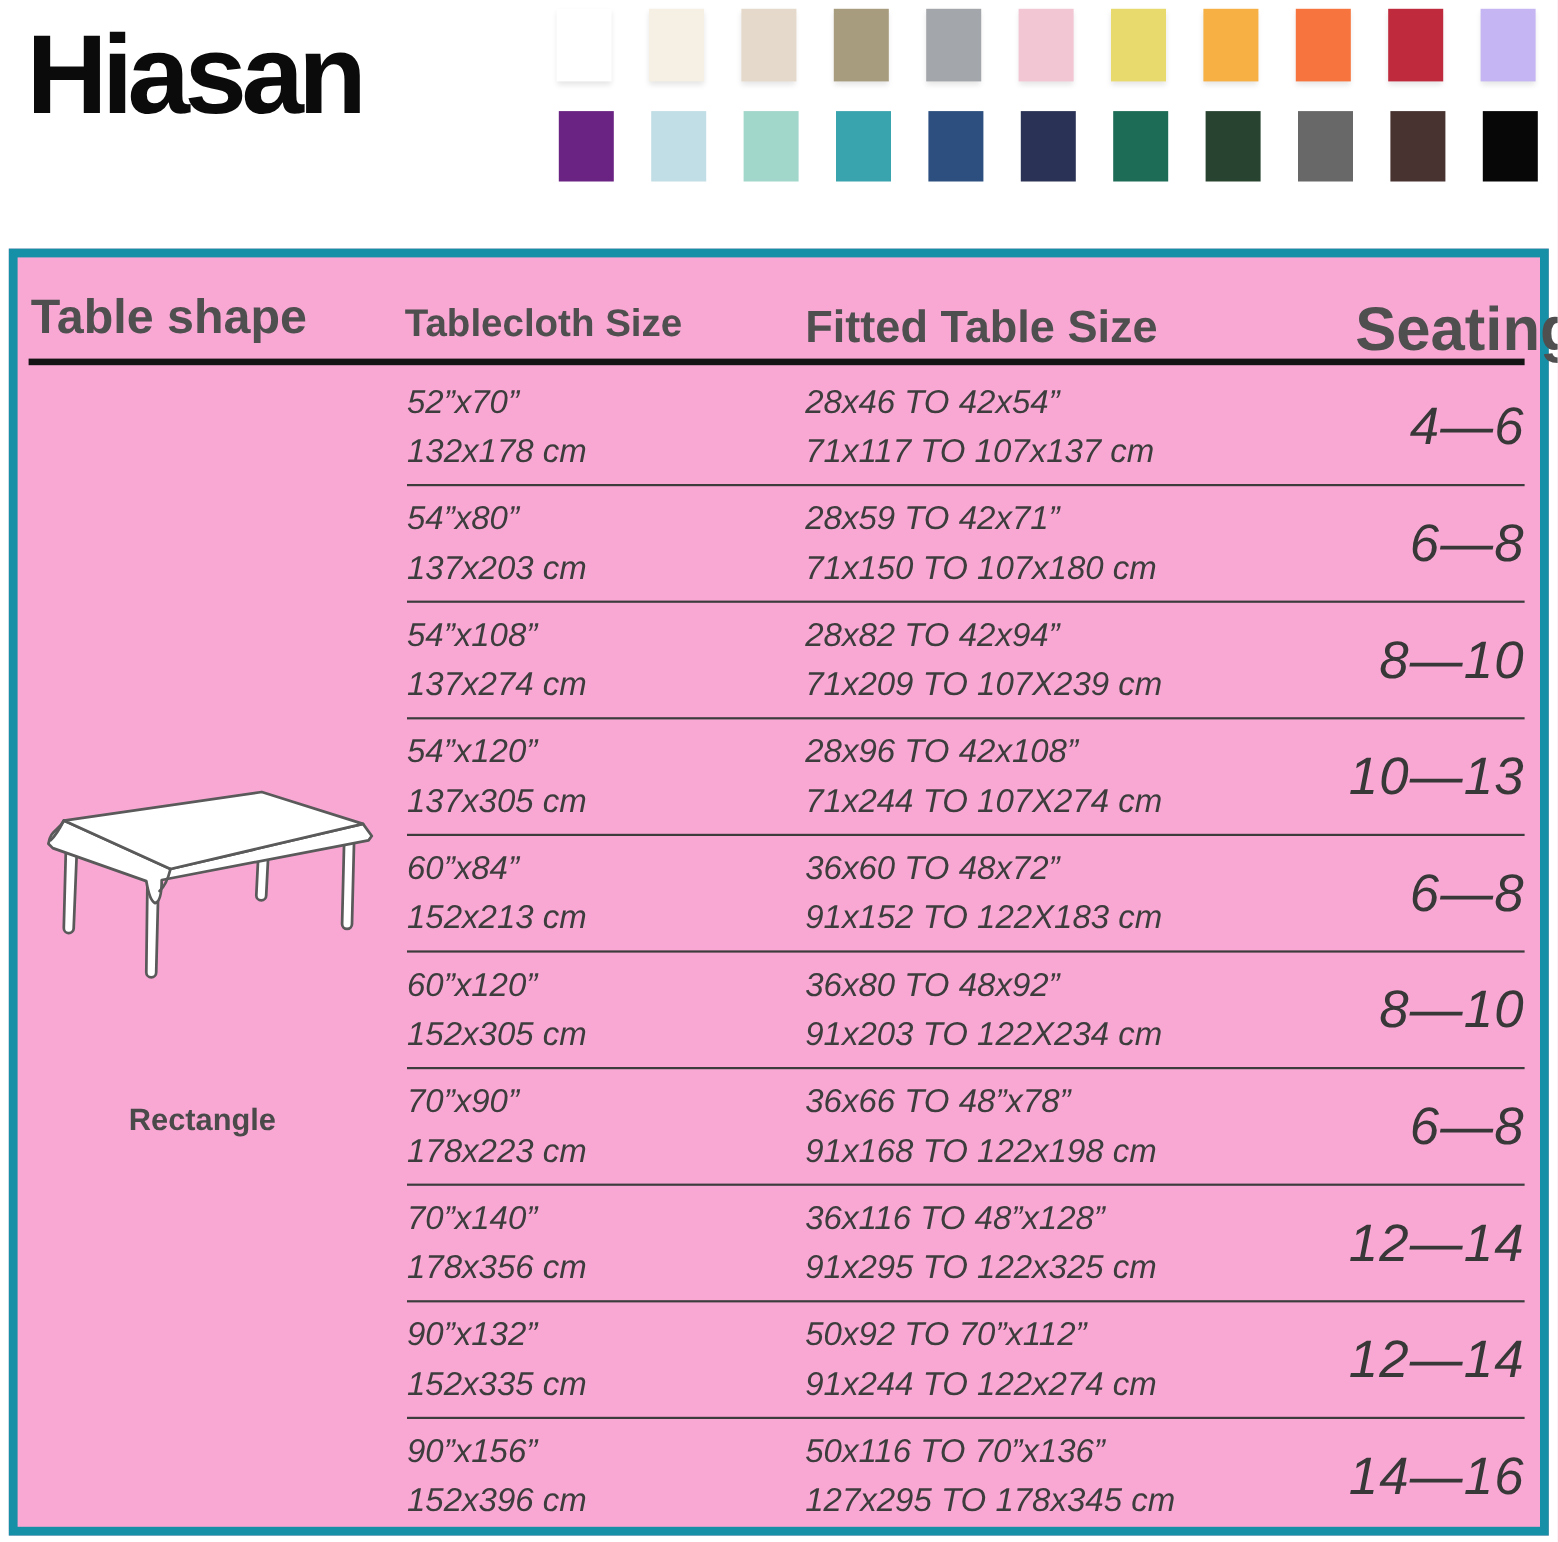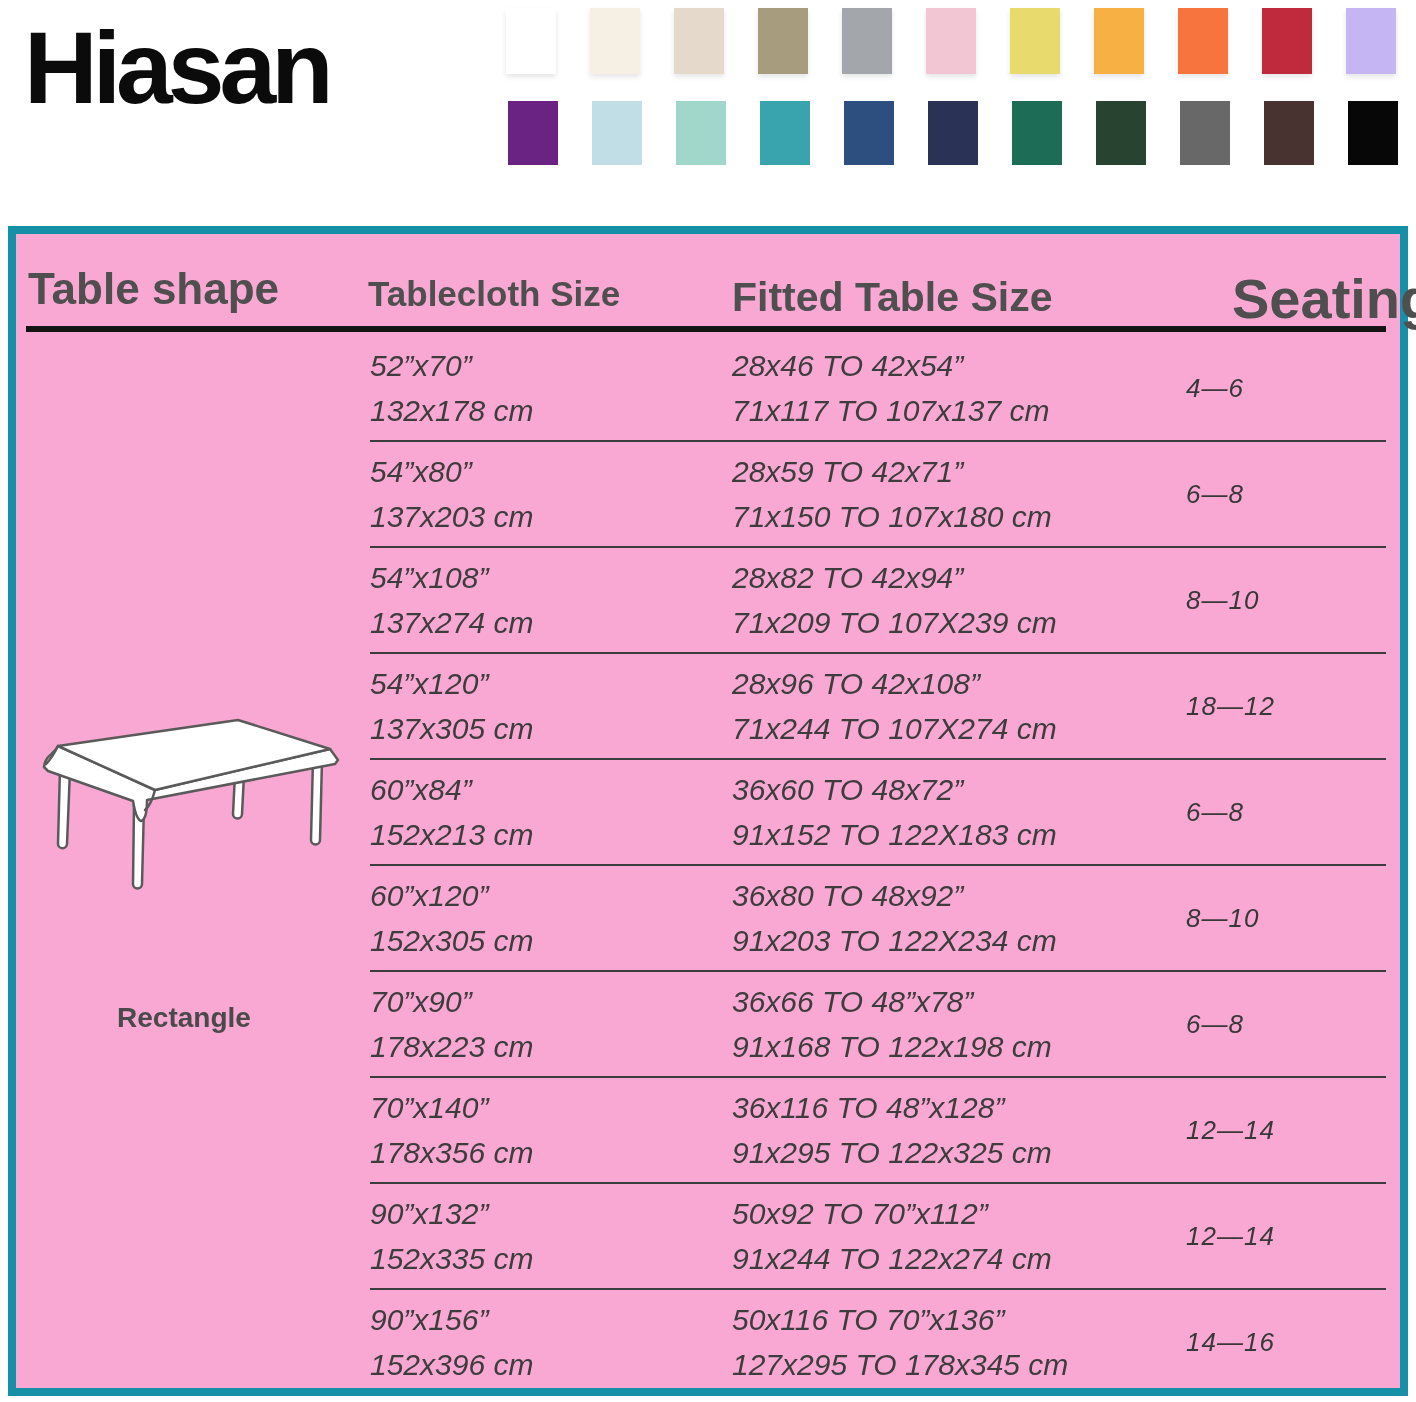--- a/index.html
+++ b/index.html
@@ -37,22 +37,22 @@
     height:104px;margin:0 14px 0 354px;
     border-bottom:2px solid #3c3c3c;
     display:flex;align-items:center;font-style:italic;
   }
   .row:last-child{border-bottom:none;}
   .col{display:flex;flex-direction:column;justify-content:center;}
   .col.size{width:362px;}
   .col.fitted{flex:1;}
   .ln{font-size:30px;line-height:45px;color:#3d3d3d;white-space:nowrap;}
   .col.seating{
-    width:200px;text-align:left;display:block;
-    font-size:26px;color:#383838;letter-spacing:1px;white-space:nowrap;
+    width:200px;text-align:right;display:block;
+    font-size:48px;color:#383838;letter-spacing:1px;white-space:nowrap;
   }
   
   #shape-illustration{position:absolute;left:14px;top:460px;}
   #shape-label{
     position:absolute;left:0;top:768px;width:336px;text-align:center;
     font-size:28px;font-weight:bold;color:#4a4a4a;
   }
 </style>
 </head>
 <body>
@@ -130,21 +130,21 @@
     </div>
     <div class="row">
       <div class="col size">
         <div class="ln">54”x120”</div>
         <div class="ln">137x305 cm</div>
       </div>
       <div class="col fitted">
         <div class="ln">28x96 TO 42x108”</div>
         <div class="ln">71x244 TO 107X274 cm</div>
       </div>
-      <div class="col seating">18—12</div>
+      <div class="col seating">10—13</div>
     </div>
     <div class="row">
       <div class="col size">
         <div class="ln">60”x84”</div>
         <div class="ln">152x213 cm</div>
       </div>
       <div class="col fitted">
         <div class="ln">36x60 TO 48x72”</div>
         <div class="ln">91x152 TO 122X183 cm</div>
       </div>

